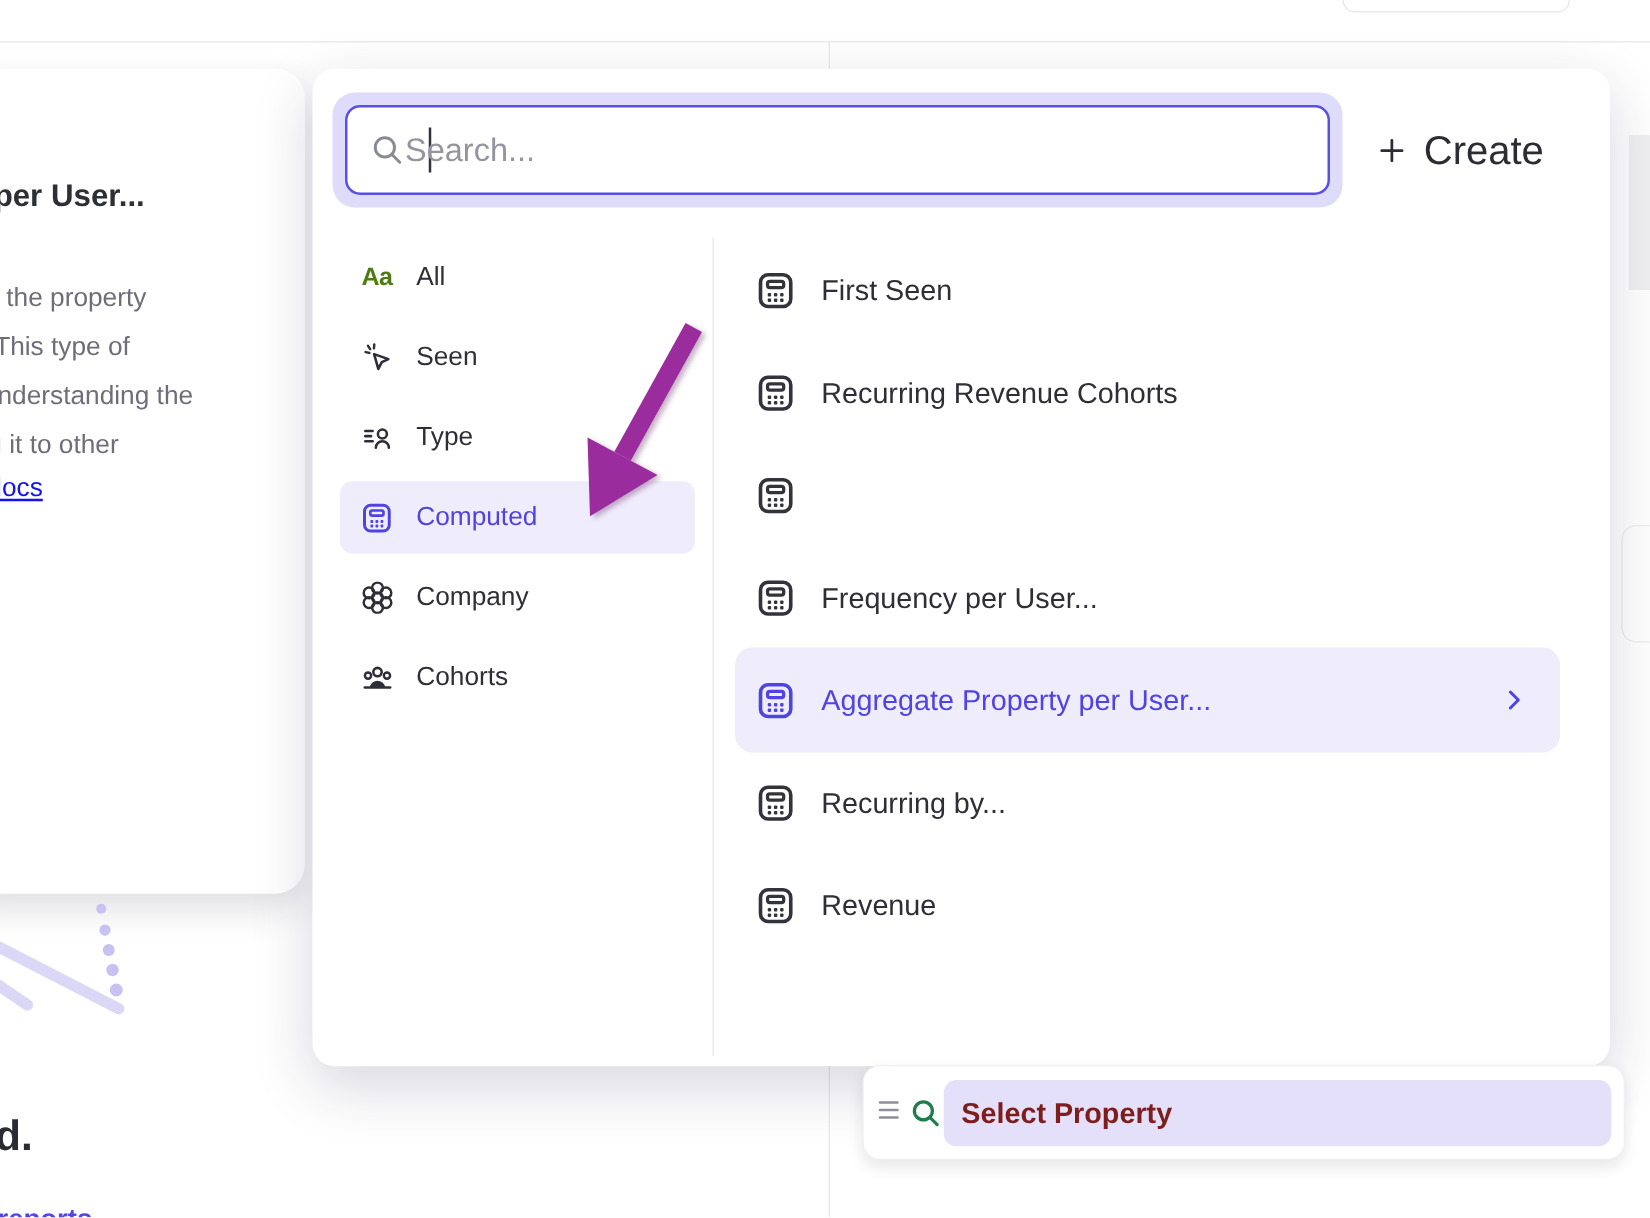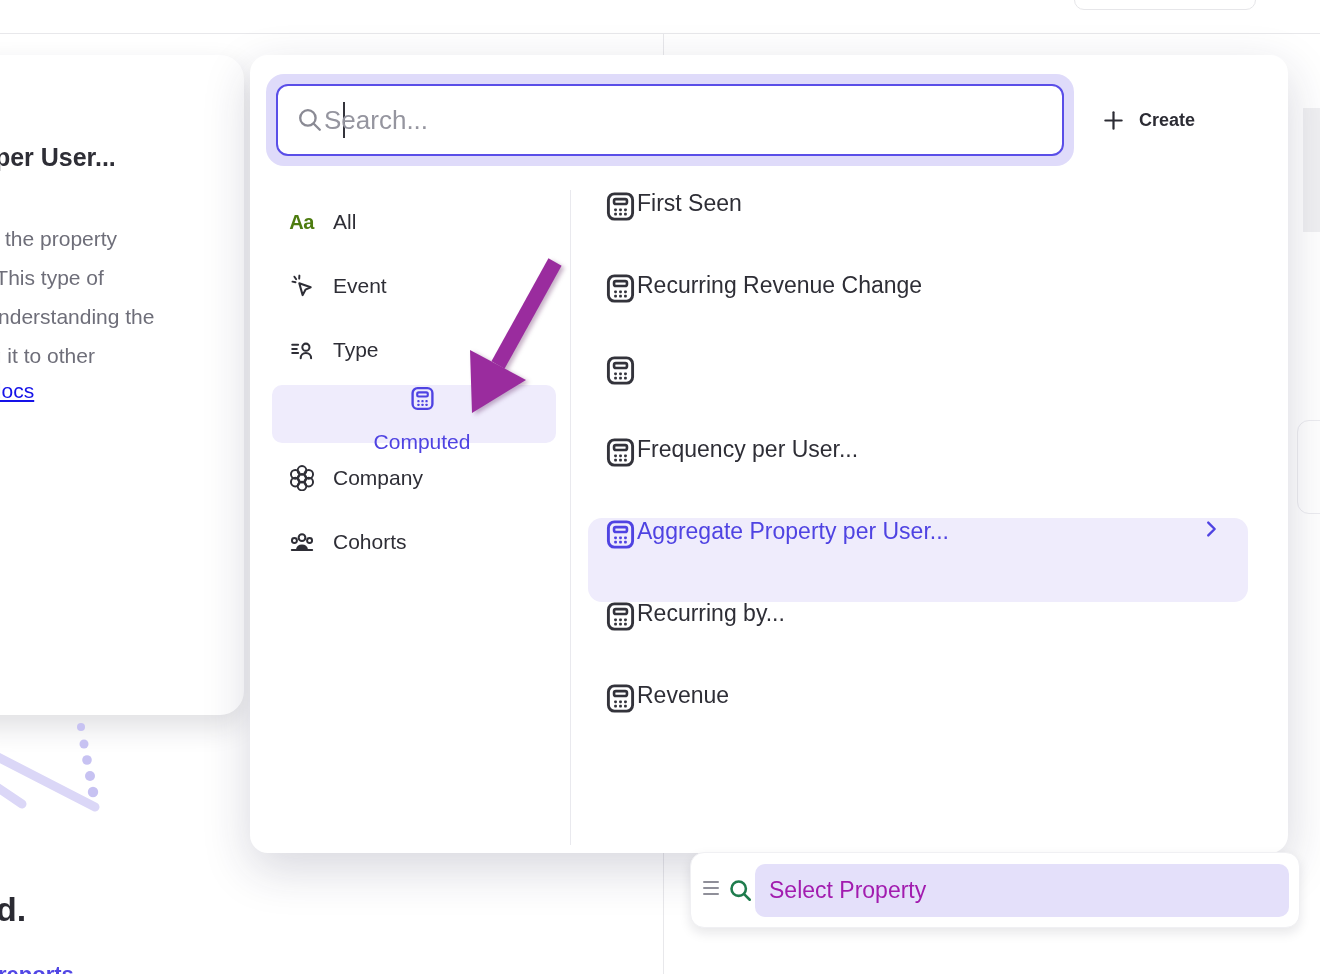--- a/index.html
+++ b/index.html
@@ -31,53 +31,53 @@
   .search-box{position:absolute;left:10px;top:10px;width:784px;height:68px;border:2px solid #5a4ee8;
               border-radius:12px;background:#fff;}
   .search-box input{position:absolute;left:0;top:0;width:100%;height:100%;border:none;outline:none;
               background:transparent;padding:0 0 0 46px;font-size:26px;color:#2e2e36;box-sizing:border-box;
               font-family:"Liberation Sans",sans-serif;}
   .search-box input::placeholder{color:#95959f;}
   .search-mag{position:absolute;left:18px;top:20px;width:28px;height:28px;}
   .caret{position:absolute;left:65px;top:16px;width:2px;height:36px;background:#33333b;}
   .create-btn{position:absolute;left:852px;top:40px;height:50px;display:flex;align-items:center;gap:14px;
               cursor:pointer;}
-  .create-btn span{font-size:18px;font-weight:700;color:#2c2c34;}
+  .create-btn span{font-size:32px;font-weight:400;color:#2c2c34;}
   
   .cat-row{position:absolute;left:22px;width:284px;height:58px;border-radius:10px;display:flex;
            align-items:center;padding-left:16px;box-sizing:border-box;gap:18px;cursor:pointer;}
-  .cat-row.selected{background:#efecfc;flex-direction:column;}
+  .cat-row.selected{background:#efecfc;}
   .cat-row .cicon{width:27px;height:27px;flex:0 0 27px;display:flex;align-items:center;justify-content:center;color:#2e2e36;}
   .cat-row.selected .cicon{color:#4f43e2;}
   .cat-row .clabel{font-size:21px;color:#2e2e36;white-space:nowrap;}
   .cat-row.selected .clabel{color:#4f43e2;font-weight:500;}
   .aa-glyph{font-size:20px;font-weight:600;color:#4d7c0f;letter-spacing:-0.5px;}
   .inner-divider{position:absolute;left:320px;top:135px;width:1px;height:655px;background:#e9e9ee;}
   
   .prop-row{position:absolute;left:338px;width:660px;height:84px;border-radius:14px;display:flex;
-            align-items:flex-start;padding-left:16px;box-sizing:border-box;cursor:pointer;}
+            align-items:center;padding-left:16px;box-sizing:border-box;gap:20px;cursor:pointer;}
   .prop-row.selected{background:#efecfc;}
   .prop-row .picon{width:33px;height:33px;flex:0 0 33px;color:#33333b;}
   .prop-row.selected .picon{color:#4f43e2;}
   .prop-row .plabel{font-size:23px;color:#2e2e36;white-space:nowrap;flex:1;}
   .prop-row.selected .plabel{color:#4f43e2;font-weight:500;}
   .chev{width:22px;height:22px;margin-right:26px;color:#4f43e2;}
   
   .arrow-annot{position:absolute;left:425px;top:235px;filter:drop-shadow(3px 2px 2px rgba(70,0,70,.3));}
   
   .select-card{position:absolute;left:690px;top:852px;width:610px;height:76px;background:#fff;
                border:1px solid #f0f0f3;border-radius:14px;box-shadow:0 5px 12px rgba(20,20,40,.10);
                box-sizing:border-box;}
   .drag-handle{position:absolute;left:12px;top:28px;width:16px;cursor:grab;}
   .drag-handle i{display:block;height:2px;background:#8f8f99;margin-bottom:4px;border-radius:1px;}
   .green-mag{position:absolute;left:36px;top:24px;width:27px;height:27px;}
   .select-pill{position:absolute;left:64px;top:11px;width:534px;height:53px;background:#e4e0fa;
                border-radius:10px;display:flex;align-items:center;padding-left:14px;box-sizing:border-box;
                cursor:pointer;}
-  .select-pill span{font-size:23px;font-weight:400;color:#a21caf;}
+  .select-pill span{font-size:23px;font-weight:700;color:#7f1d1d;}
   svg{display:block;}
 </style>
 </head>
 <body>
 
 <div class="stage">
 
   <div class="top-line"></div>
   <div class="v-divider"></div>
   <div class="tr-button"></div>
@@ -135,21 +135,21 @@
     </div>
     <div class="cat-row" style="top:202px">
       <span class="cicon">
         <svg width="26" height="26" viewBox="0 0 24 24">
           <path d="M9.5 9.5 L20 13.2 L15.2 15.4 L12.6 20.4 Z" fill="none" stroke="currentColor" stroke-width="1.9" stroke-linejoin="round"></path>
           <line x1="3.2" y1="8" x2="6" y2="8.6" stroke="currentColor" stroke-width="1.8" stroke-linecap="round"></line>
           <line x1="5" y1="3.4" x2="6.6" y2="5.8" stroke="currentColor" stroke-width="1.8" stroke-linecap="round"></line>
           <line x1="9.6" y1="2.4" x2="9.4" y2="5.2" stroke="currentColor" stroke-width="1.8" stroke-linecap="round"></line>
         </svg>
       </span>
-      <span class="clabel">Event</span>
+      <span class="clabel">Seen</span>
     </div>
     <div class="cat-row" style="top:266px">
       <span class="cicon">
         <svg width="26" height="26" viewBox="0 0 24 24">
           <line x1="3" y1="7.2" x2="8.4" y2="7.2" stroke="currentColor" stroke-width="1.9" stroke-linecap="round"></line>
           <line x1="3" y1="11" x2="7.2" y2="11" stroke="currentColor" stroke-width="1.9" stroke-linecap="round"></line>
           <line x1="3" y1="14.8" x2="8.4" y2="14.8" stroke="currentColor" stroke-width="1.9" stroke-linecap="round"></line>
           <circle cx="15.6" cy="9.4" r="3.3" fill="none" stroke="currentColor" stroke-width="1.9"></circle>
           <path d="M10.8 19.6 c0-2.7 2.1-4.8 4.8-4.8 s4.8 2.1 4.8 4.8" fill="none" stroke="currentColor" stroke-width="1.9" stroke-linecap="round"></path>
         </svg>
@@ -225,21 +225,21 @@
           <rect x="7.3" y="6.6" width="9.4" height="3.6" rx="1.3" fill="none" stroke="currentColor" stroke-width="1.9"></rect>
           <g fill="currentColor">
             <rect x="7.4" y="13.4" width="2" height="2" rx="0.6"></rect>
             <rect x="11" y="13.4" width="2" height="2" rx="0.6"></rect>
             <rect x="14.6" y="13.4" width="2" height="2" rx="0.6"></rect>
             <rect x="7.4" y="16.6" width="2" height="2" rx="0.6"></rect>
             <rect x="11" y="16.6" width="2" height="2" rx="0.6"></rect>
             <rect x="14.6" y="16.6" width="2" height="2" rx="0.6"></rect>
           </g>
         </svg>
-      <span class="plabel">Recurring Revenue Change</span>
+      <span class="plabel">Recurring Revenue Cohorts</span>
     </div>
     <div class="prop-row" style="top:299px">
       <svg class="picon" viewBox="0 0 24 24">
           <rect x="3.2" y="2.8" width="17.6" height="18.4" rx="4.4" fill="none" stroke="currentColor" stroke-width="2.1"></rect>
           <rect x="7.3" y="6.6" width="9.4" height="3.6" rx="1.3" fill="none" stroke="currentColor" stroke-width="1.9"></rect>
           <g fill="currentColor">
             <rect x="7.4" y="13.4" width="2" height="2" rx="0.6"></rect>
             <rect x="11" y="13.4" width="2" height="2" rx="0.6"></rect>
             <rect x="14.6" y="13.4" width="2" height="2" rx="0.6"></rect>
             <rect x="7.4" y="16.6" width="2" height="2" rx="0.6"></rect>

